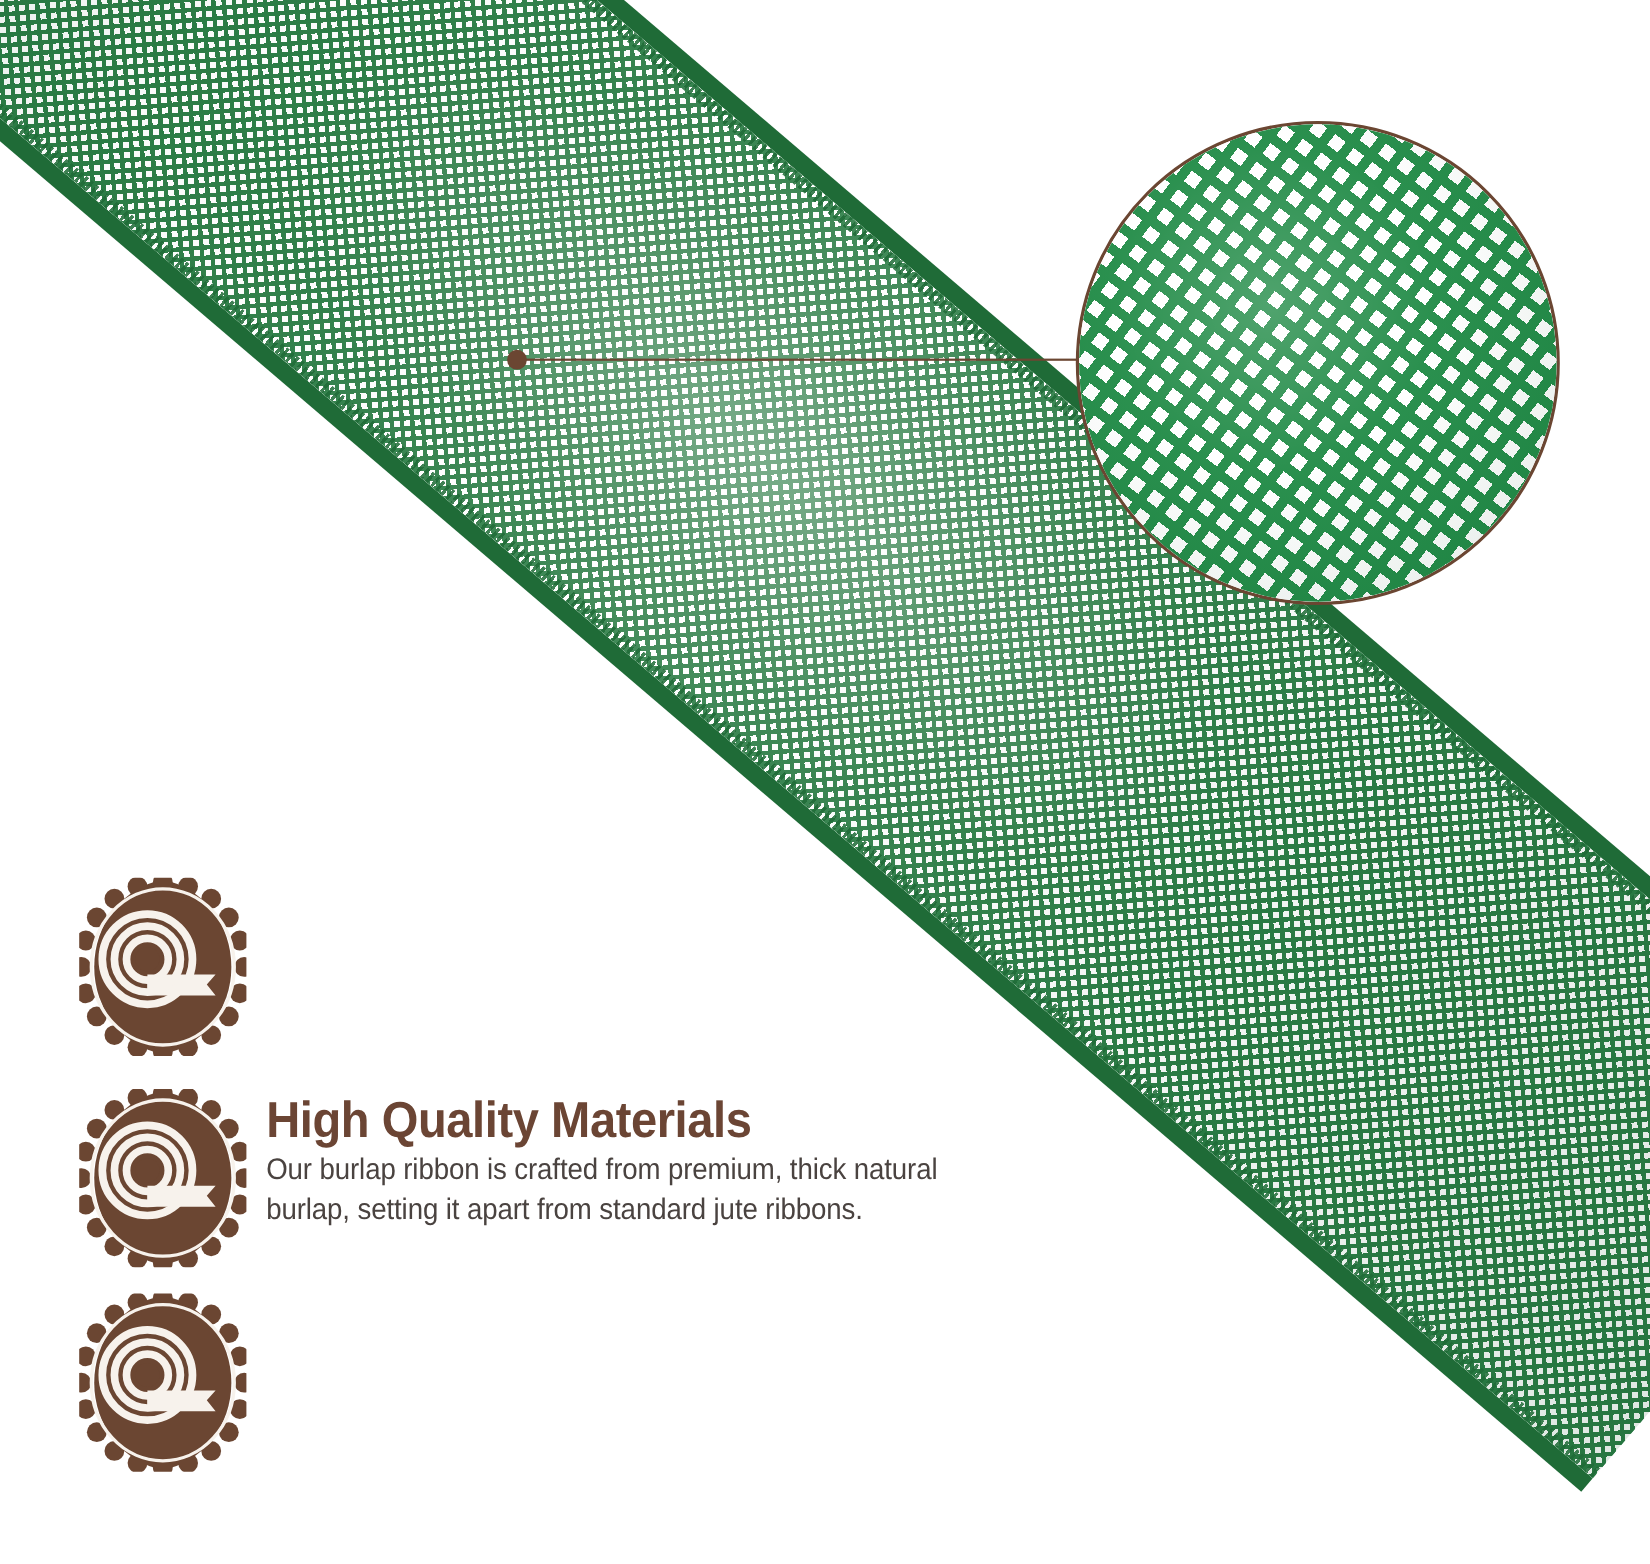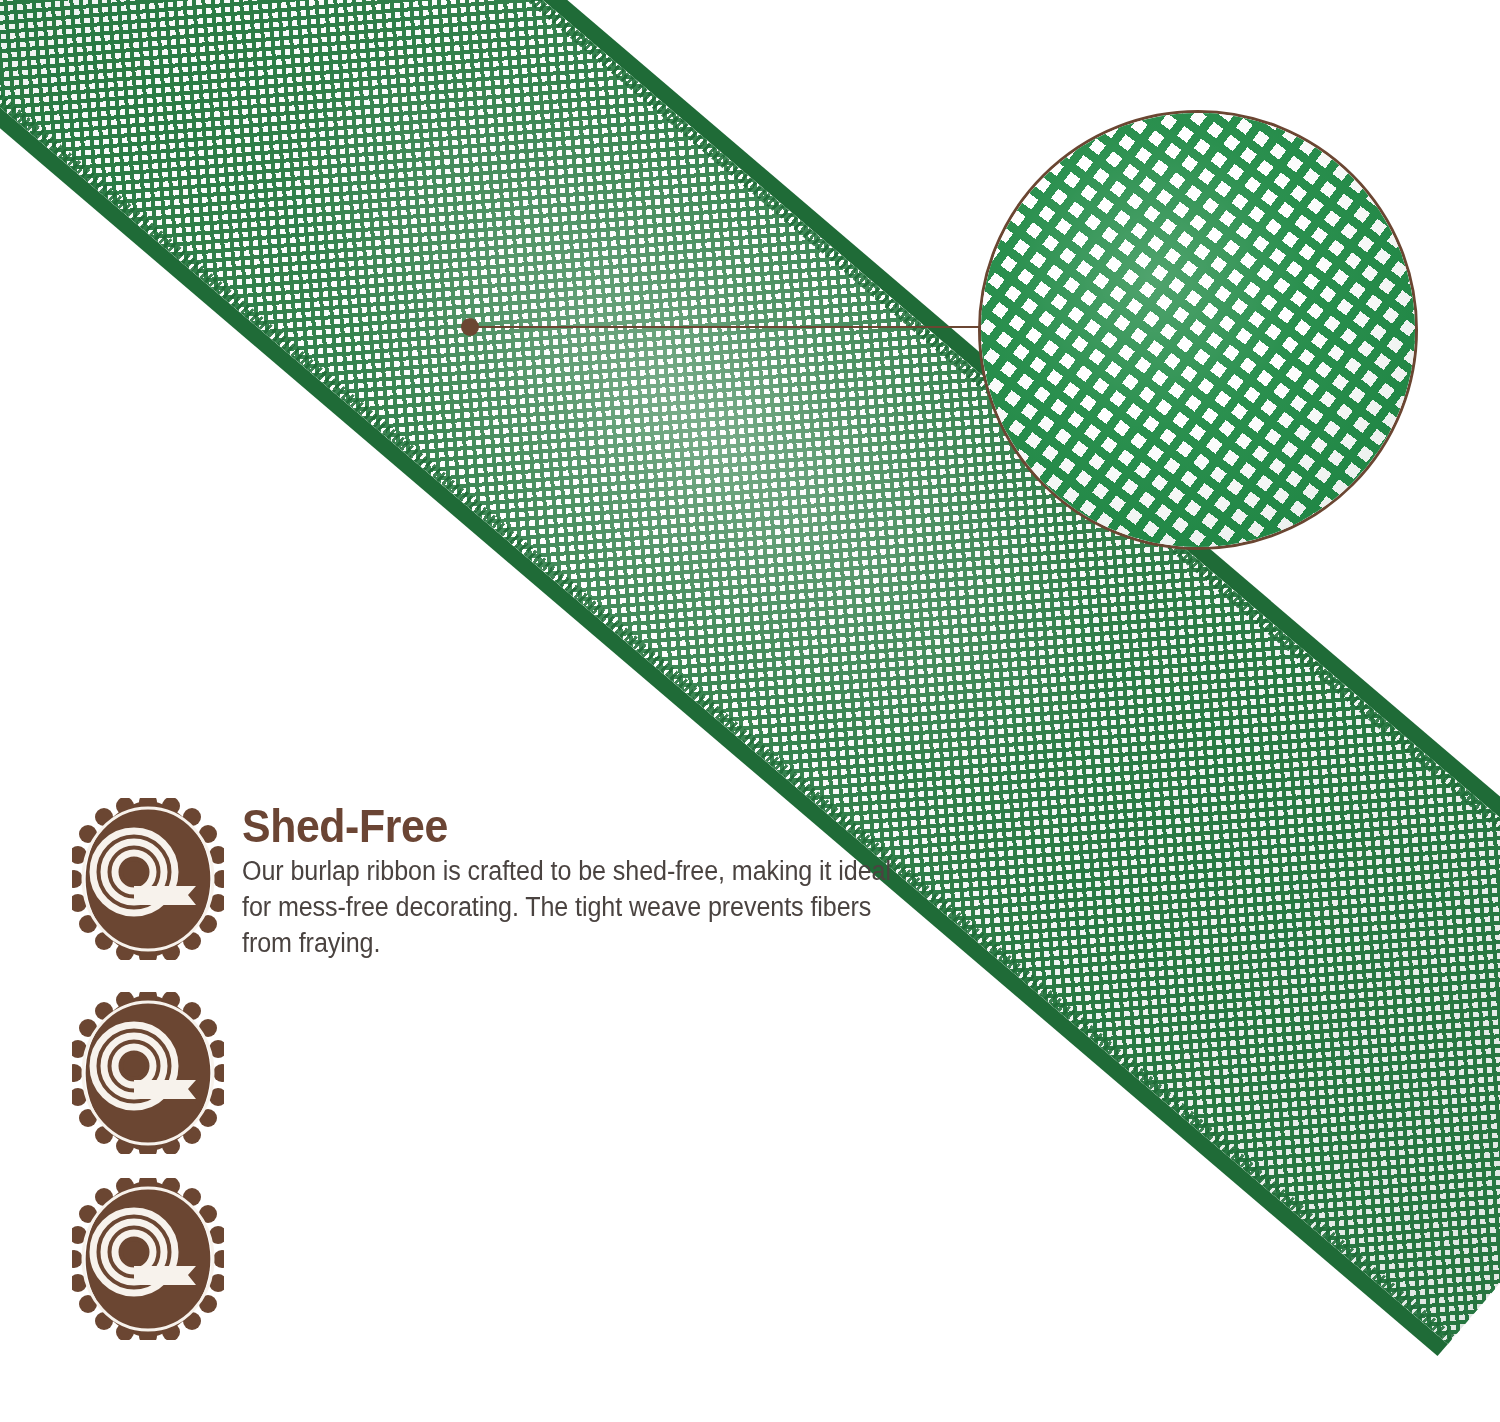--- a/index.html
+++ b/index.html
@@ -256,24 +256,20 @@
           <path d="M62 106 H120 L112 98 L120 90 H62 Z" fill="#f7f2ec"></path>
           <path d="M62 88 H124 L116 97 L124 107 H62 Z" fill="#f7f2ec"></path>
           <g fill="none" stroke="#f7f2ec" stroke-width="7">
             <circle cx="62" cy="74" r="41"></circle>
             <circle cx="62" cy="74" r="30"></circle>
             <circle cx="62" cy="74" r="19"></circle>
           </g>
           <circle cx="62" cy="74" r="11" fill="#6b4632"></circle>
         </svg>
       </div>
-      <div class="copy">
-        <h2>Shed-Free</h2>
-        <p>Our burlap ribbon is crafted to be shed-free, making it ideal for mess-free decorating. The tight weave prevents fibers from fraying.</p>
-      </div>
     </div>
 
     <div class="feature f2">
       <div class="badge">
         <svg viewBox="0 0 152 162" xmlns="http://www.w3.org/2000/svg" aria-hidden="true">
           <g fill="#6b4632">
             <path d="M76 2 a74 80 0 0 1 0 158 a74 80 0 0 1 0 -158 Z"></path>
           </g>
           <g fill="#6b4632">
             <circle cx="76" cy="4" r="9"></circle>
@@ -301,20 +297,24 @@
           <path d="M62 106 H120 L112 98 L120 90 H62 Z" fill="#f7f2ec"></path>
           <path d="M62 88 H124 L116 97 L124 107 H62 Z" fill="#f7f2ec"></path>
           <g fill="none" stroke="#f7f2ec" stroke-width="7">
             <circle cx="62" cy="74" r="41"></circle>
             <circle cx="62" cy="74" r="30"></circle>
             <circle cx="62" cy="74" r="19"></circle>
           </g>
           <circle cx="62" cy="74" r="11" fill="#6b4632"></circle>
         </svg>
       </div>
+      <div class="copy">
+        <h2>High Quality Materials</h2>
+        <p>Our burlap ribbon is crafted from premium, thick natural burlap, setting it apart from standard jute ribbons.</p>
+      </div>
     </div>
 
     <div class="feature f3">
       <div class="badge">
         <svg viewBox="0 0 152 162" xmlns="http://www.w3.org/2000/svg" aria-hidden="true">
           <g fill="#6b4632">
             <path d="M76 2 a74 80 0 0 1 0 158 a74 80 0 0 1 0 -158 Z"></path>
           </g>
           <g fill="#6b4632">
             <circle cx="76" cy="4" r="9"></circle>

